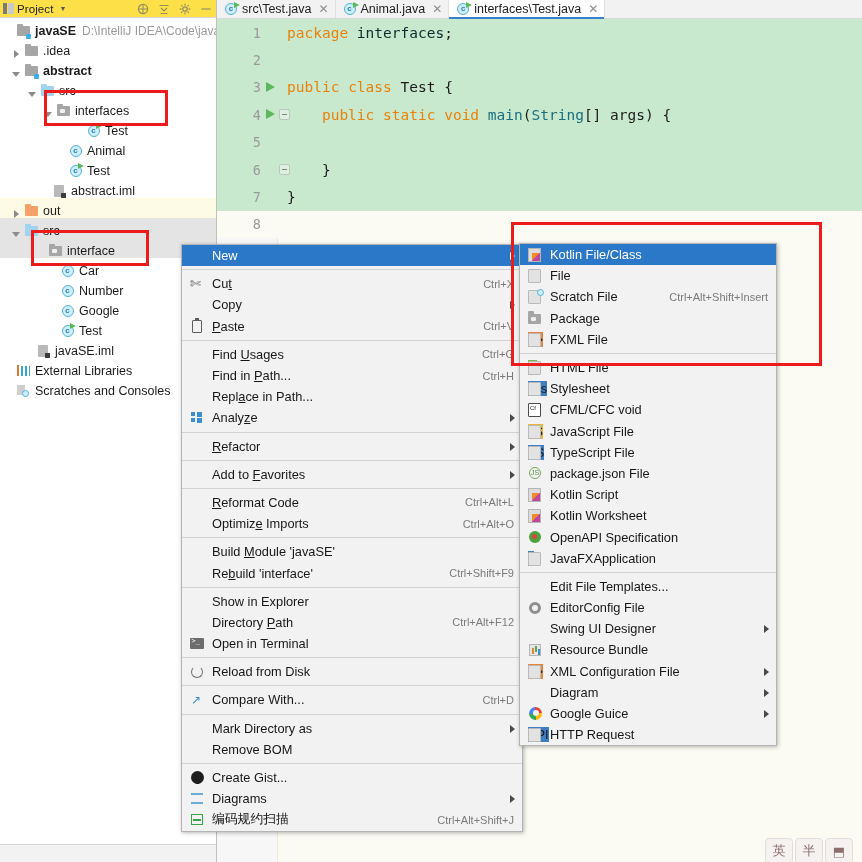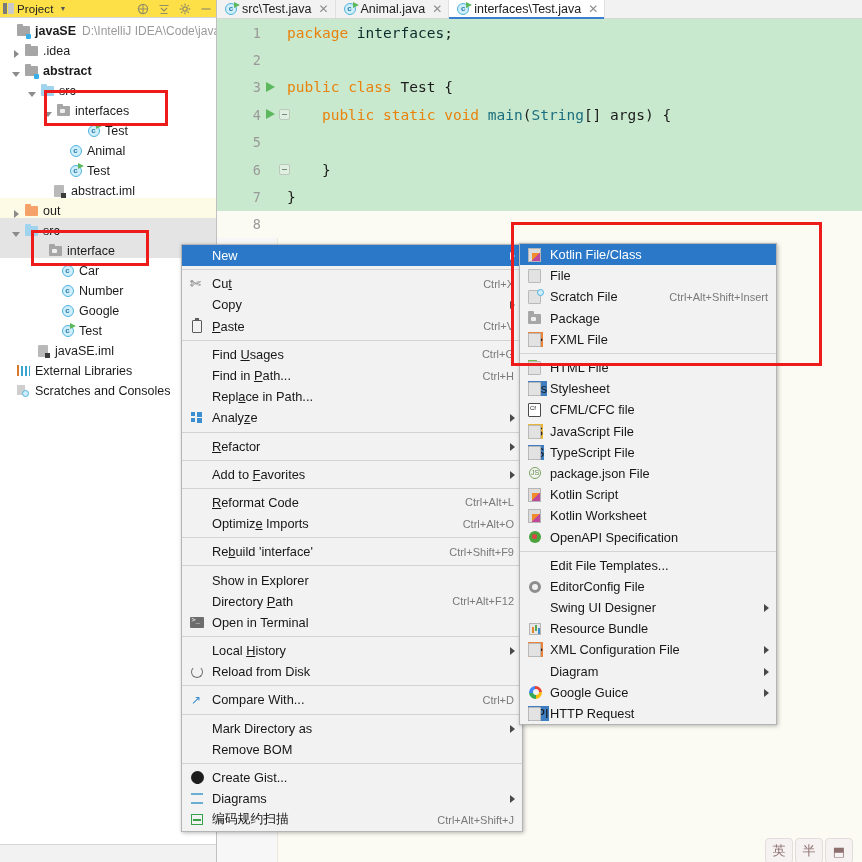--- a/index.html
+++ b/index.html
@@ -543,43 +543,42 @@
     <div class="mi">
       <span><span class="u">R</span>eformat Code</span>
       <span class="acc">Ctrl+Alt+L</span>
     </div>
     <div class="mi">
       <span>Optimiz<span class="u">e</span> Imports</span>
       <span class="acc">Ctrl+Alt+O</span>
     </div>
     <div class="msep"></div>
     <div class="mi">
+      <span>Build <span class="u">M</span>odule 'javaSE'</span>
+    </div>
+    <div class="mi">
       <span>Re<span class="u">b</span>uild 'interface'</span>
       <span class="acc">Ctrl+Shift+F9</span>
     </div>
     <div class="msep"></div>
     <div class="mi">
       <span>Show in Explorer</span>
     </div>
     <div class="mi">
       <span>Directory <span class="u">P</span>ath</span>
       <span class="acc">Ctrl+Alt+F12</span>
     </div>
     <div class="mi">
       <span class="mic">
         <span class="termic"></span>
       </span>
       <span>Open in Terminal</span>
     </div>
     <div class="msep"></div>
     <div class="mi">
-      <span>Local <span class="u">H</span>istory</span>
-      <span class="sub"></span>
-    </div>
-    <div class="mi">
       <span class="mic">
         <span class="reloadic"></span>
       </span>
       <span>Reload from Disk</span>
     </div>
     <div class="msep"></div>
     <div class="mi">
       <span class="mic">
         <span class="cmpic">↗</span>
       </span>
@@ -656,21 +655,21 @@
     </div>
     <div class="mi">
       <span class="mic"><span class="fic"></span><span class="tag" style="background:#3f7fc1">css</span></span>
       <span>Stylesheet</span>
     </div>
     <div class="mi">
       <span class="mic">
         <span class="fic" style="background:#fff;border-color:#4a4a4a"></span>
         <span style="position:absolute;left:2px;top:3px;font-size:6px;color:#222">Cf</span>
       </span>
-      <span>CFML/CFC file</span>
+      <span>CFML/CFC void</span>
     </div>
     <div class="mi">
       <span class="mic"><span class="fic"></span><span class="tag" style="background:#e8b63a">JS</span></span>
       <span>JavaScript File</span>
     </div>
     <div class="mi">
       <span class="mic"><span class="fic"></span><span class="tag" style="background:#3f7fc1">TS</span></span>
       <span>TypeScript File</span>
     </div>
     <div class="mi">
@@ -689,20 +688,24 @@
       <span class="mic">
         <span class="ktlic"></span>
       </span>
       <span>Kotlin Worksheet</span>
     </div>
     <div class="mi">
       <span class="mic">
         <span class="openapic"></span>
       </span>
       <span>OpenAPI Specification</span>
+    </div>
+    <div class="mi">
+      <span class="mic"><span class="fic"></span><span class="tag" style="background:#3f7fc1">J</span></span>
+      <span>JavaFXApplication</span>
     </div>
     <div class="msep"></div>
     <div class="mi">
       <span>Edit File Templates...</span>
     </div>
     <div class="mi">
       <span class="mic">
         <span class="gearic"></span>
       </span>
       <span>EditorConfig File</span>

